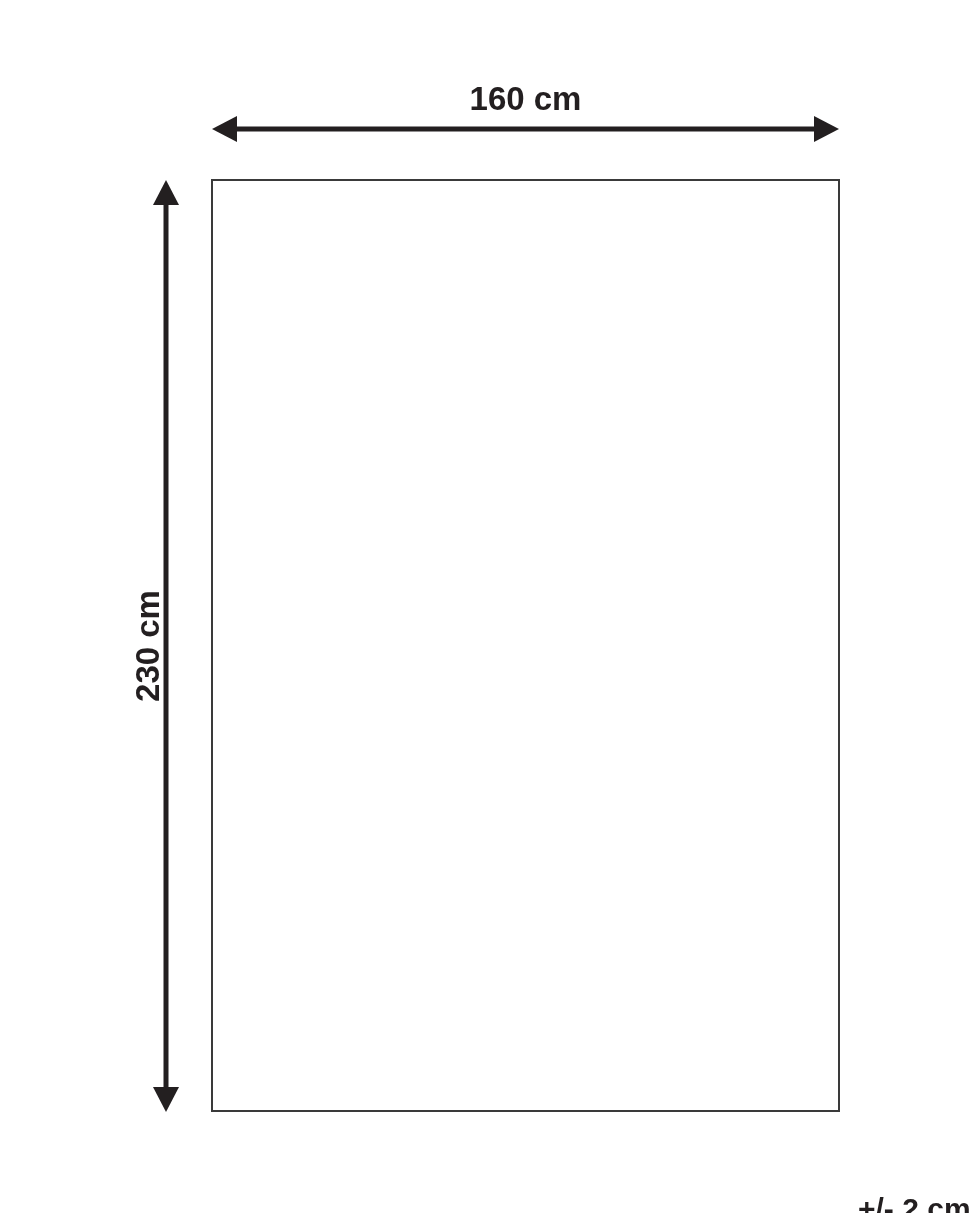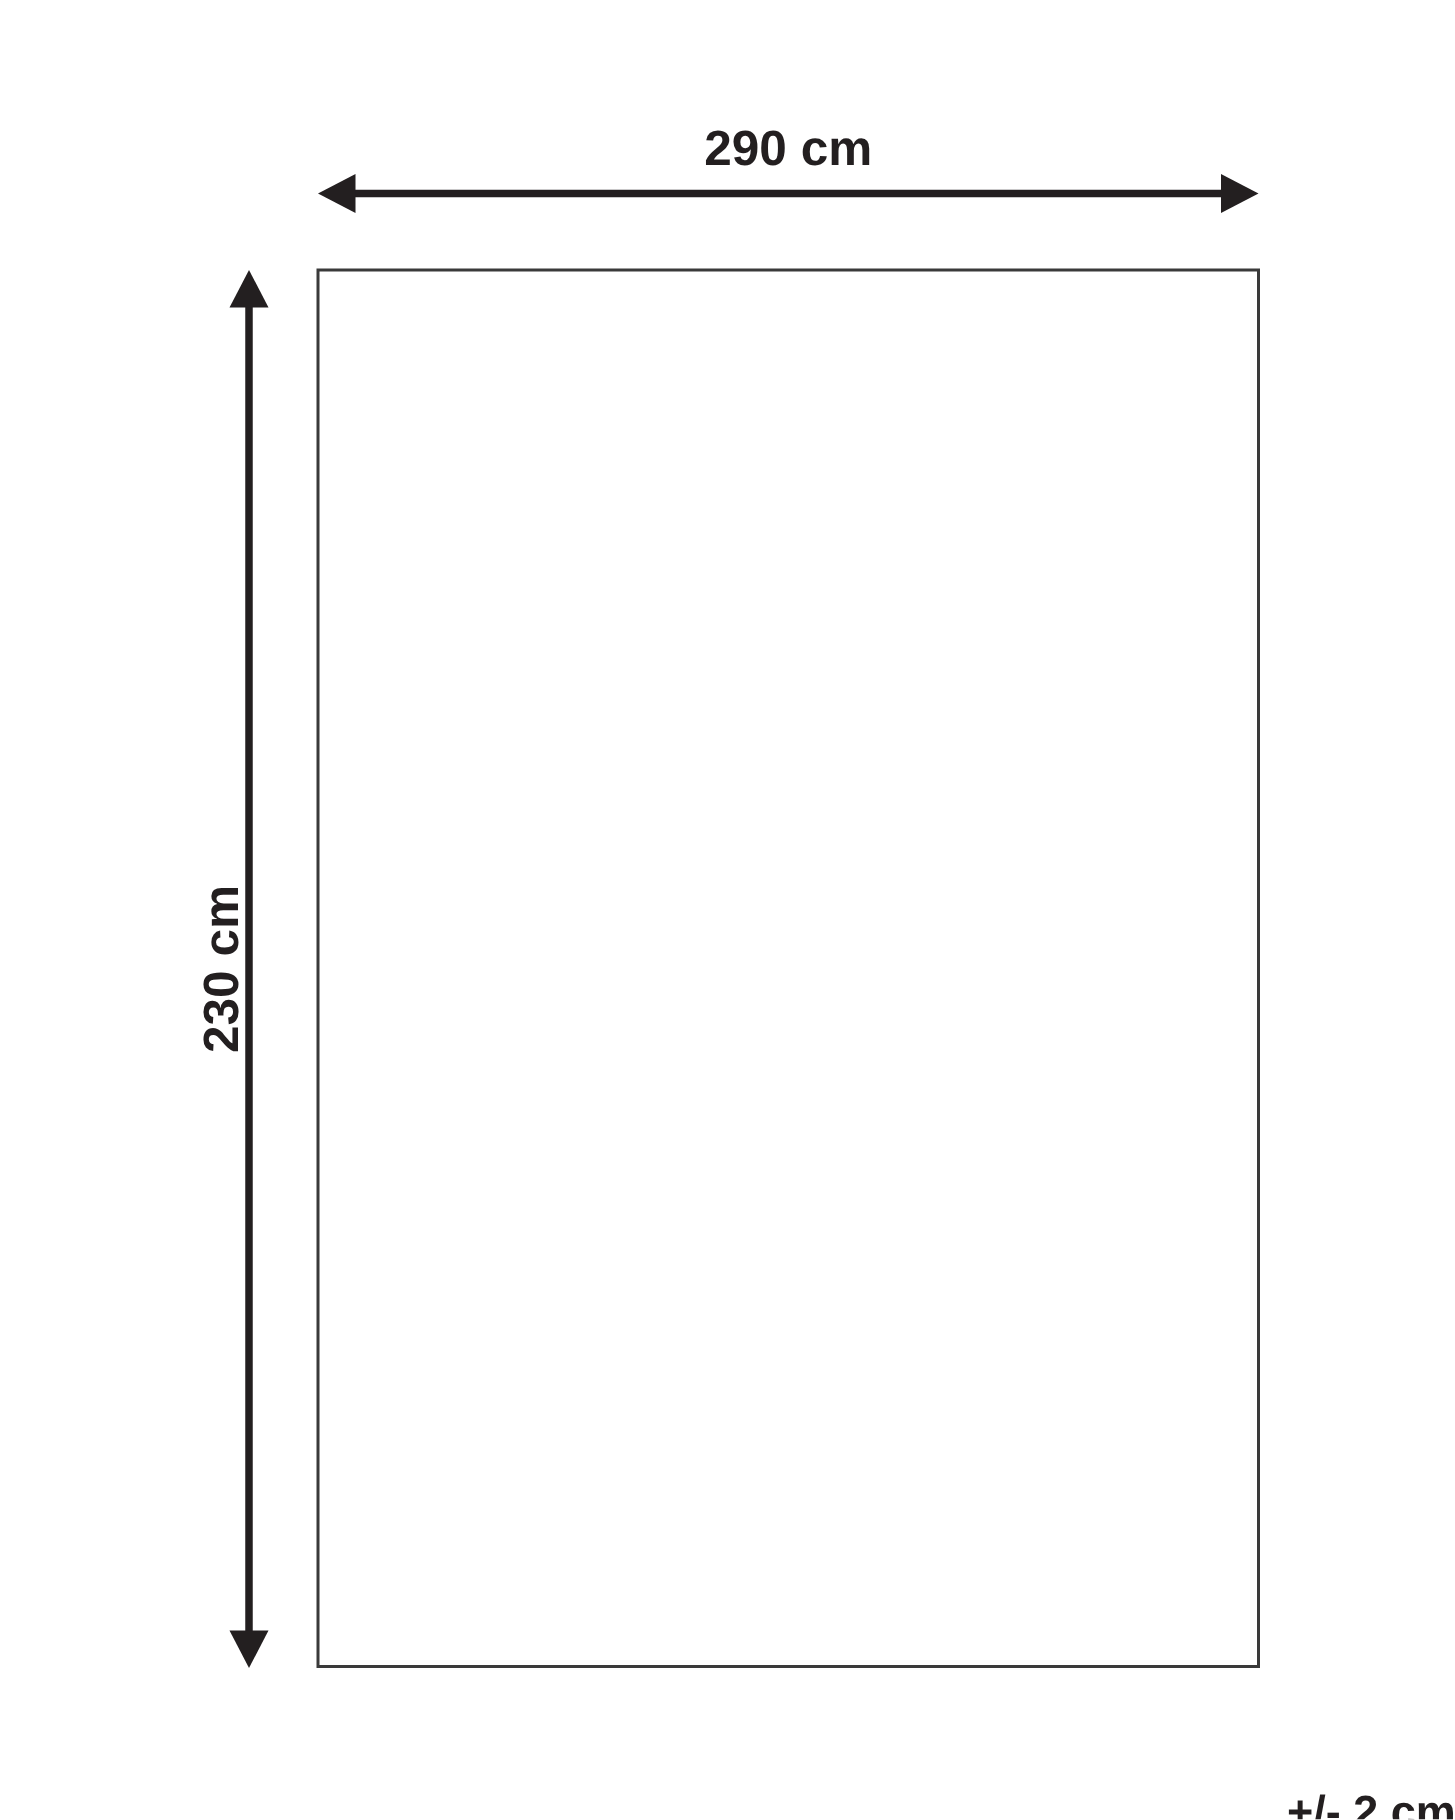--- a/index.html
+++ b/index.html
@@ -68,21 +68,21 @@
   .arrow-head {
     fill: var(--color-arrow);
     stroke: none;
   }
 </style>
 </head>
 <body>
 
 <div class="canvas">
 
-  <div class="dim-label width-label">290 cm</div>
+  <div class="dim-label width-label">160 cm</div>
 
   <svg class="arrows-svg" viewBox="0 0 970 1213" xmlns="http://www.w3.org/2000/svg">
     <g>
       <line class="arrow-shaft" x1="228" y1="129" x2="823" y2="129"></line>
       <polygon class="arrow-head" points="212,129 237,116 237,142"></polygon>
       <polygon class="arrow-head" points="839,129 814,116 814,142"></polygon>
     </g>
     <g>
       <line class="arrow-shaft" x1="166" y1="198" x2="166" y2="1094"></line>
       <polygon class="arrow-head" points="166,180 153,205 179,205"></polygon>

